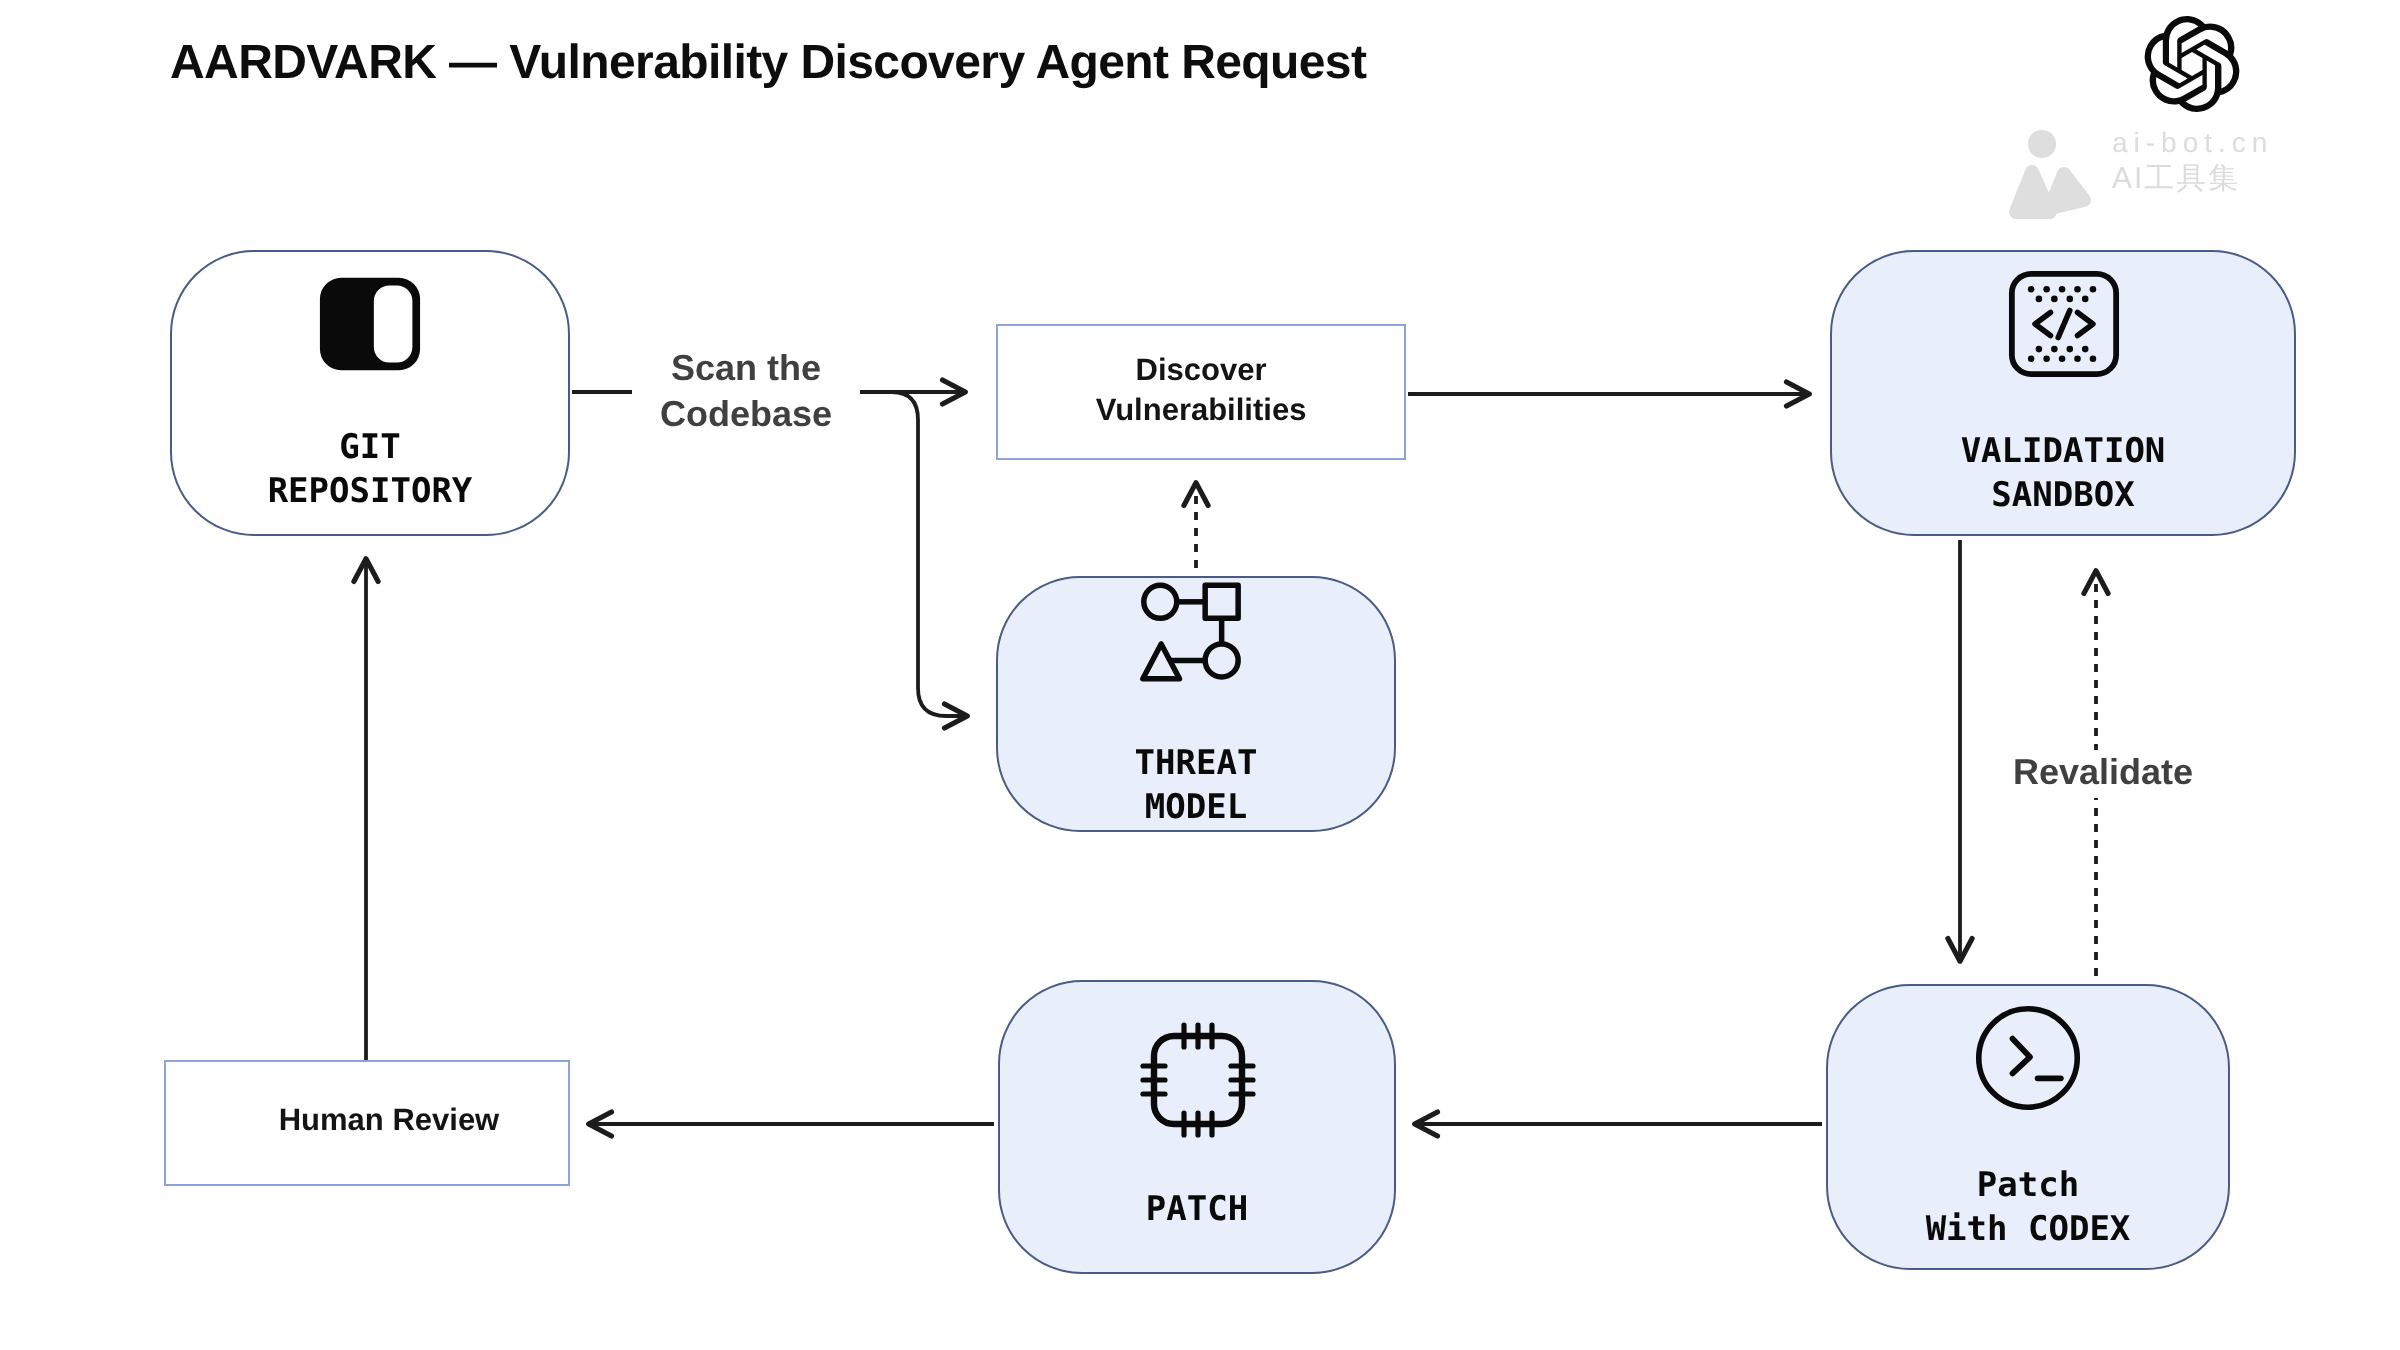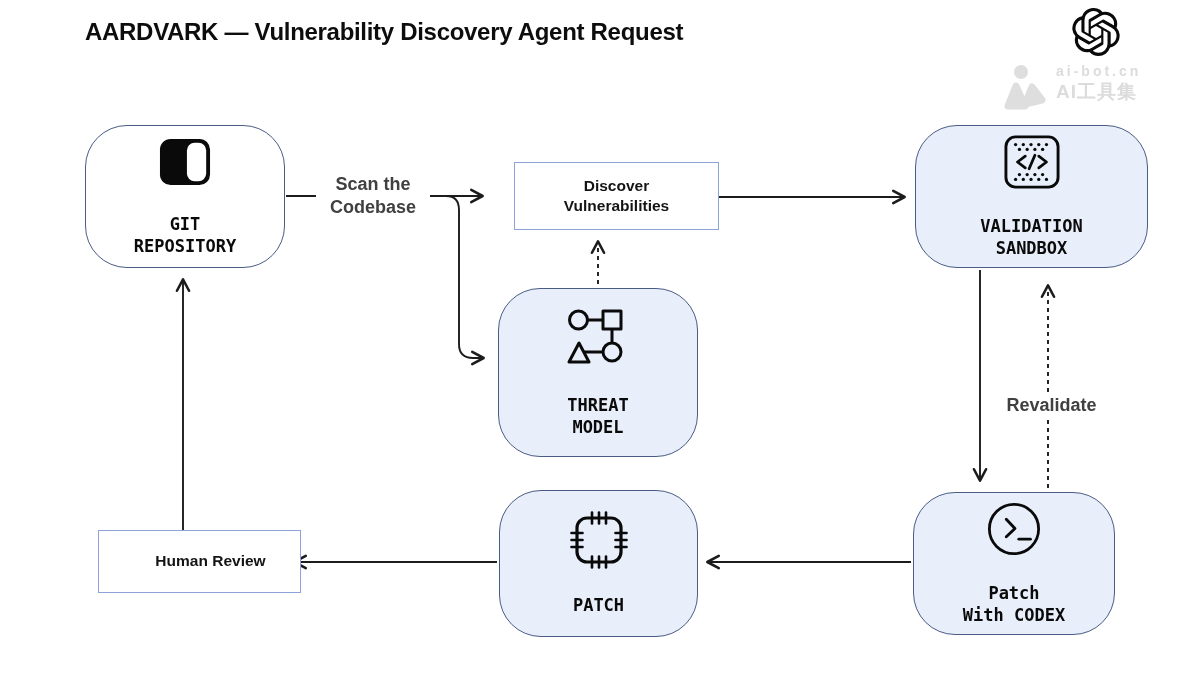--- a/index.html
+++ b/index.html
@@ -21,24 +21,24 @@
   }
   .title{
     position:absolute;left:85px;top:18px;
     font-size:24px;font-weight:bold;color:var(--title);
     letter-spacing:-0.3px;
   }
   .openai-logo{position:absolute;left:1072px;top:8px;width:48px;height:48px;}
   .watermark{position:absolute;left:1000px;top:62px;width:160px;height:50px;}
   .wm-text{
     position:absolute;left:56px;top:2px;
-    color:var(--watermark);font-weight:bold;line-height:1;
+    color:var(--watermark);font-weight:normal;line-height:1;
   }
   .wm-line1{font-size:14px;letter-spacing:3px;display:block;}
-  .wm-line2{font-size:19px;letter-spacing:1px;display:block;margin-top:4px;}
+  .wm-line2{font-size:15px;letter-spacing:1px;display:block;margin-top:4px;}
   svg.edges{position:absolute;left:0;top:0;width:1200px;height:675px;}
 
   .node{
     position:absolute;
     display:flex;flex-direction:column;align-items:center;justify-content:center;
     gap:25px;
     border:1.5px solid var(--node-border);
     border-radius:42px;
     background:var(--node-fill);
     text-align:center;
@@ -46,36 +46,36 @@
   .node.white{background:#ffffff;}
   .node-label{
     font-family:"DejaVu Sans Mono",monospace;
     font-weight:bold;font-size:17px;line-height:1.3;
     color:#0a0a0a;white-space:pre-line;
   }
   .rect-box{
     position:absolute;
     display:flex;align-items:center;justify-content:center;
     border:1.5px solid var(--box-border);
-    background:#ffffff;text-align:center;margin-left:16px;
+    background:#ffffff;text-align:center;
   }
   .rect-label{
     font-size:15.5px;font-weight:bold;color:#141414;
     line-height:1.3;white-space:pre-line;
   }
   .edge-label{
     position:absolute;
     display:flex;align-items:center;justify-content:center;
     background:#ffffff;
     font-size:18px;font-weight:bold;color:#404040;
     line-height:1.3;text-align:center;white-space:pre-line;
   }
   .lbl-scan{left:316px;top:172px;width:114px;height:48px;}
   .lbl-openpr{left:126px;top:386px;width:114px;height:48px;}
-  .lbl-revalidate{left:1000px;top:394px;width:103px;height:24px;}
+  .lbl-revalidate{left:1000px;top:375px;width:103px;height:24px;}
   .icon-svg{display:block;}
 </style>
 </head>
 <body>
 
 <div class="canvas">
 
   <div class="title">AARDVARK — Vulnerability Discovery Agent Request</div>
 
   <div class="openai-logo">
@@ -155,21 +155,21 @@
       <g fill="none" stroke="#0a0a0a" stroke-width="2.9" stroke-linecap="round" stroke-linejoin="round">
         <path d="M23,23 L15,29 L23,35"></path>
         <path d="M27,36 L33,22"></path>
         <path d="M37,23 L45,29 L37,35"></path>
       </g>
     </svg>
     <div class="node-label">VALIDATION
 SANDBOX</div>
   </div>
 
-  <div class="node" style="left:498px;top:288px;width:200px;height:169px;">
+  <div class="node" style="left:498px;top:288px;width:200px;height:128px;">
     <svg class="icon-svg" width="64" height="62" viewBox="0 0 64 62">
       <g fill="none" stroke="#0a0a0a" stroke-width="3" stroke-linejoin="round">
         <circle cx="12.5" cy="13" r="9"></circle>
         <rect x="37" y="4" width="18" height="18"></rect>
         <path d="M22,13 H37"></path>
         <path d="M46,22 V36"></path>
         <circle cx="46" cy="45" r="9"></circle>
         <path d="M18,45 H37"></path>
         <path d="M13,36 L3,55 H23 Z"></path>
       </g>

